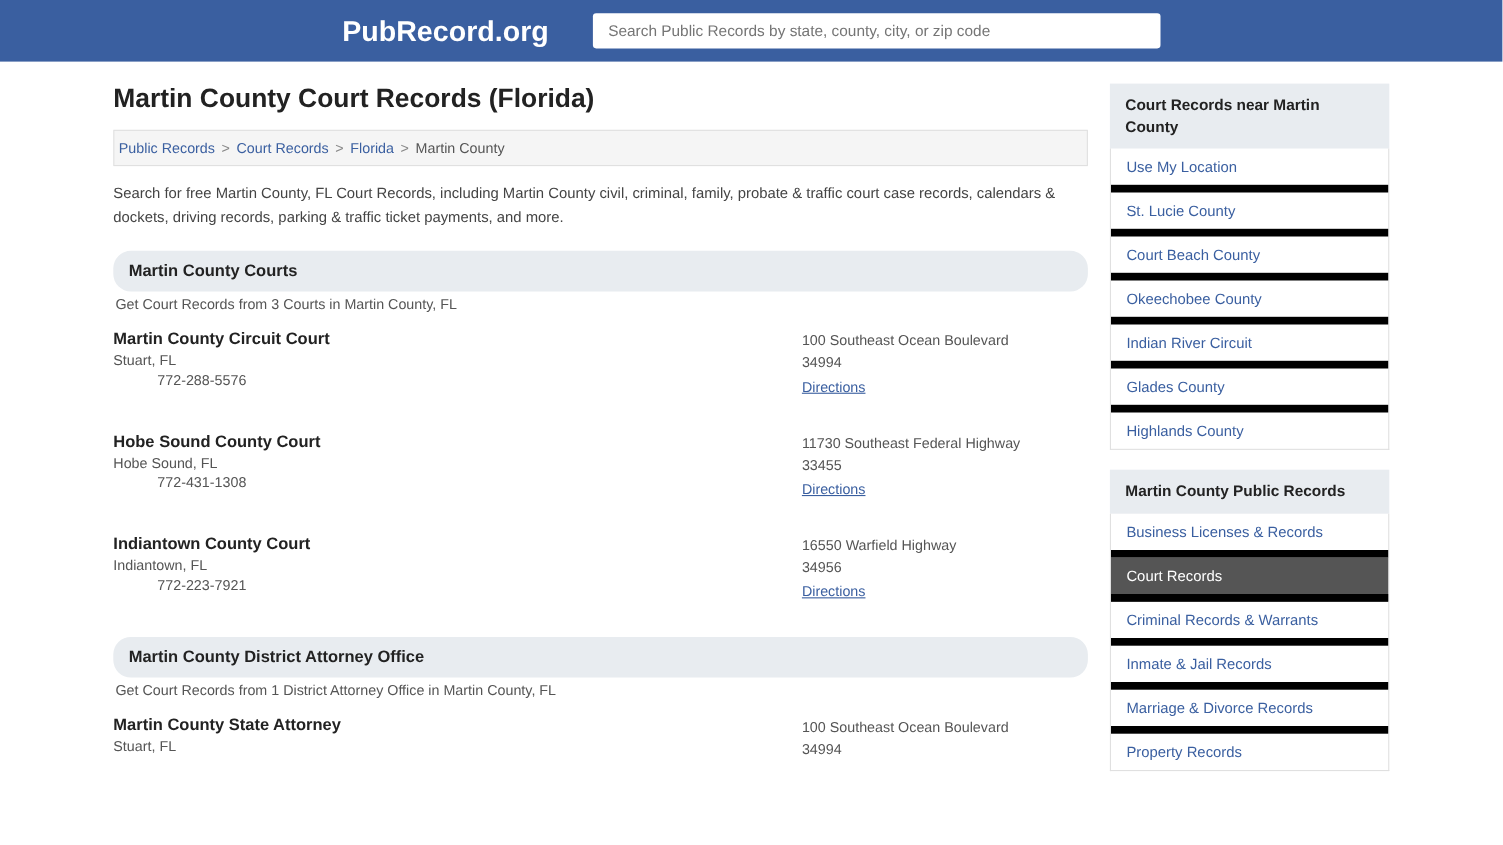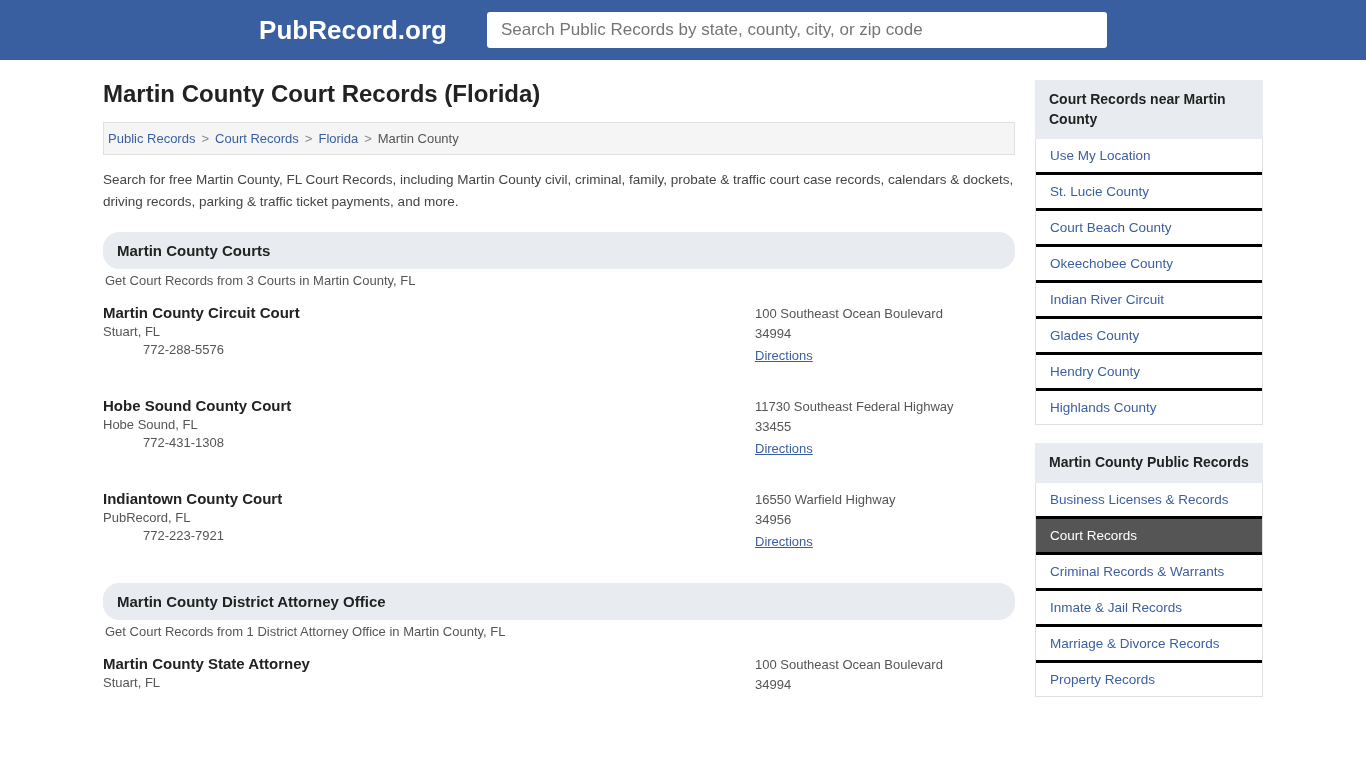--- a/index.html
+++ b/index.html
@@ -14,23 +14,23 @@
       justify-content: center;
       gap: 40px;
     }
     #header .logo {
       color: #fff;
       font-size: 26px;
       font-weight: bold;
       white-space: nowrap;
     }
     #header .search-box {
-      width: 620px;
+      width: 516px;
       padding: 8px 14px;
-      font-size: 17px;
+      font-size: 14px;
       border: none;
       border-radius: 3px;
       outline: none;
       color: #aaa;
     }
 
     
     #main {
       max-width: 1200px;
       margin: 0 auto;
@@ -127,21 +127,21 @@
     }
     .court-directions a {
       color: #3a5fa0;
       text-decoration: underline;
       font-size: 13px;
       cursor: pointer;
     }
 
     
     #sidebar {
-      width: 228px;
+      width: 254px;
       flex-shrink: 0;
     }
 
     .sidebar-section-title {
       background: #e8ecf0;
       padding: 10px 14px;
       font-weight: bold;
       font-size: 14px;
       color: #222;
       margin-bottom: 0;
@@ -149,21 +149,21 @@
     }
 
     .sidebar-list {
       list-style: none;
       border: 1px solid #e0e0e0;
       border-top: none;
       margin-bottom: 18px;
     }
     .sidebar-list li {
       padding: 9px 14px;
-      border-bottom: 3px solid #000000;
+      border-bottom: 7px solid #000000;
       font-size: 13.5px;
       color: #3a5fa0;
       cursor: pointer;
     }
     .sidebar-list li.active {
       background: #555;
       color: #fff;
     }
     .sidebar-list li:last-child { border-bottom: none; }
     .sidebar-list li.use-location {
@@ -223,21 +223,21 @@
         <div class="court-address">11730 Southeast Federal Highway<br>33455</div>
         <div class="court-directions">
           <a>Directions</a>
         </div>
       </div>
     </div>
 
     <div class="court-entry">
       <div class="court-left">
         <div class="court-name">Indiantown County Court</div>
-        <div class="court-city">PubRecord, FL</div>
+        <div class="court-city">Indiantown, FL</div>
         <div class="court-phone">772-223-7921</div>
       </div>
       <div class="court-right">
         <div class="court-address">16550 Warfield Highway<br>34956</div>
         <div class="court-directions">
           <a>Directions</a>
         </div>
       </div>
     </div>
 
@@ -259,21 +259,20 @@
   <div id="sidebar">
 
     <div class="sidebar-section-title">Court Records near Martin County</div>
     <ul class="sidebar-list">
       <li class="use-location">Use My Location</li>
       <li>St. Lucie County</li>
       <li>Court Beach County</li>
       <li>Okeechobee County</li>
       <li>Indian River Circuit</li>
       <li>Glades County</li>
-      <li>Hendry County</li>
       <li>Highlands County</li>
     </ul>
 
     <div class="sidebar-section-title">Martin County Public Records</div>
     <ul class="sidebar-list">
       <li>Business Licenses &amp; Records</li>
       <li class="active">Court Records</li>
       <li>Criminal Records &amp; Warrants</li>
       <li>Inmate &amp; Jail Records</li>
       <li>Marriage &amp; Divorce Records</li>

